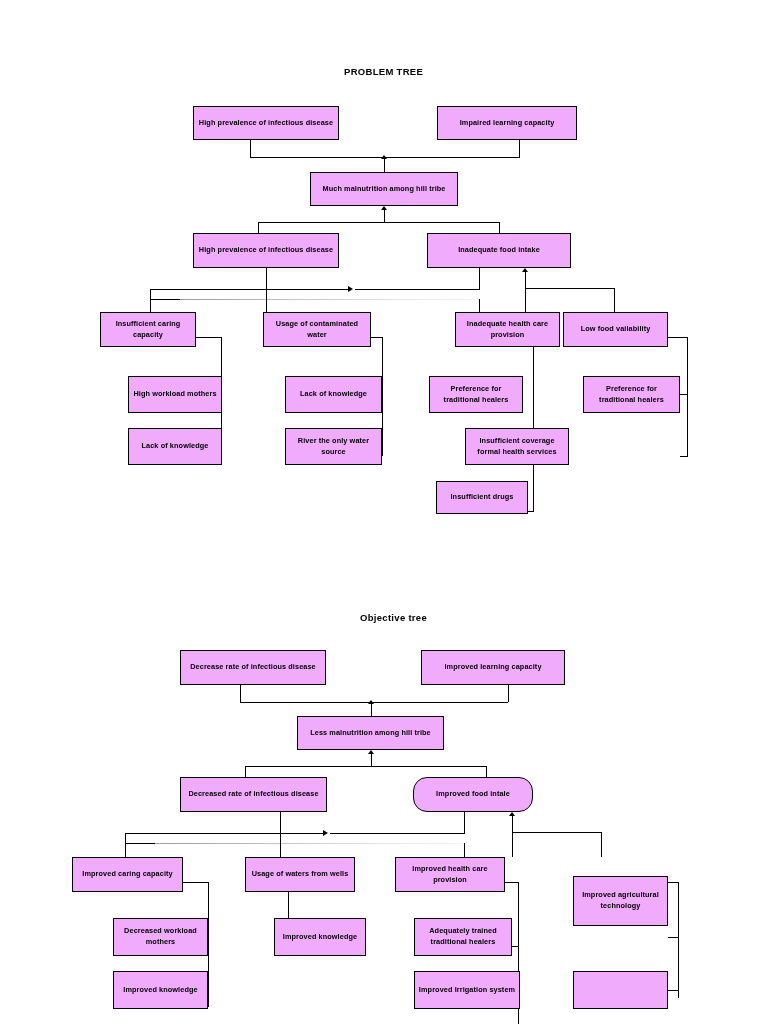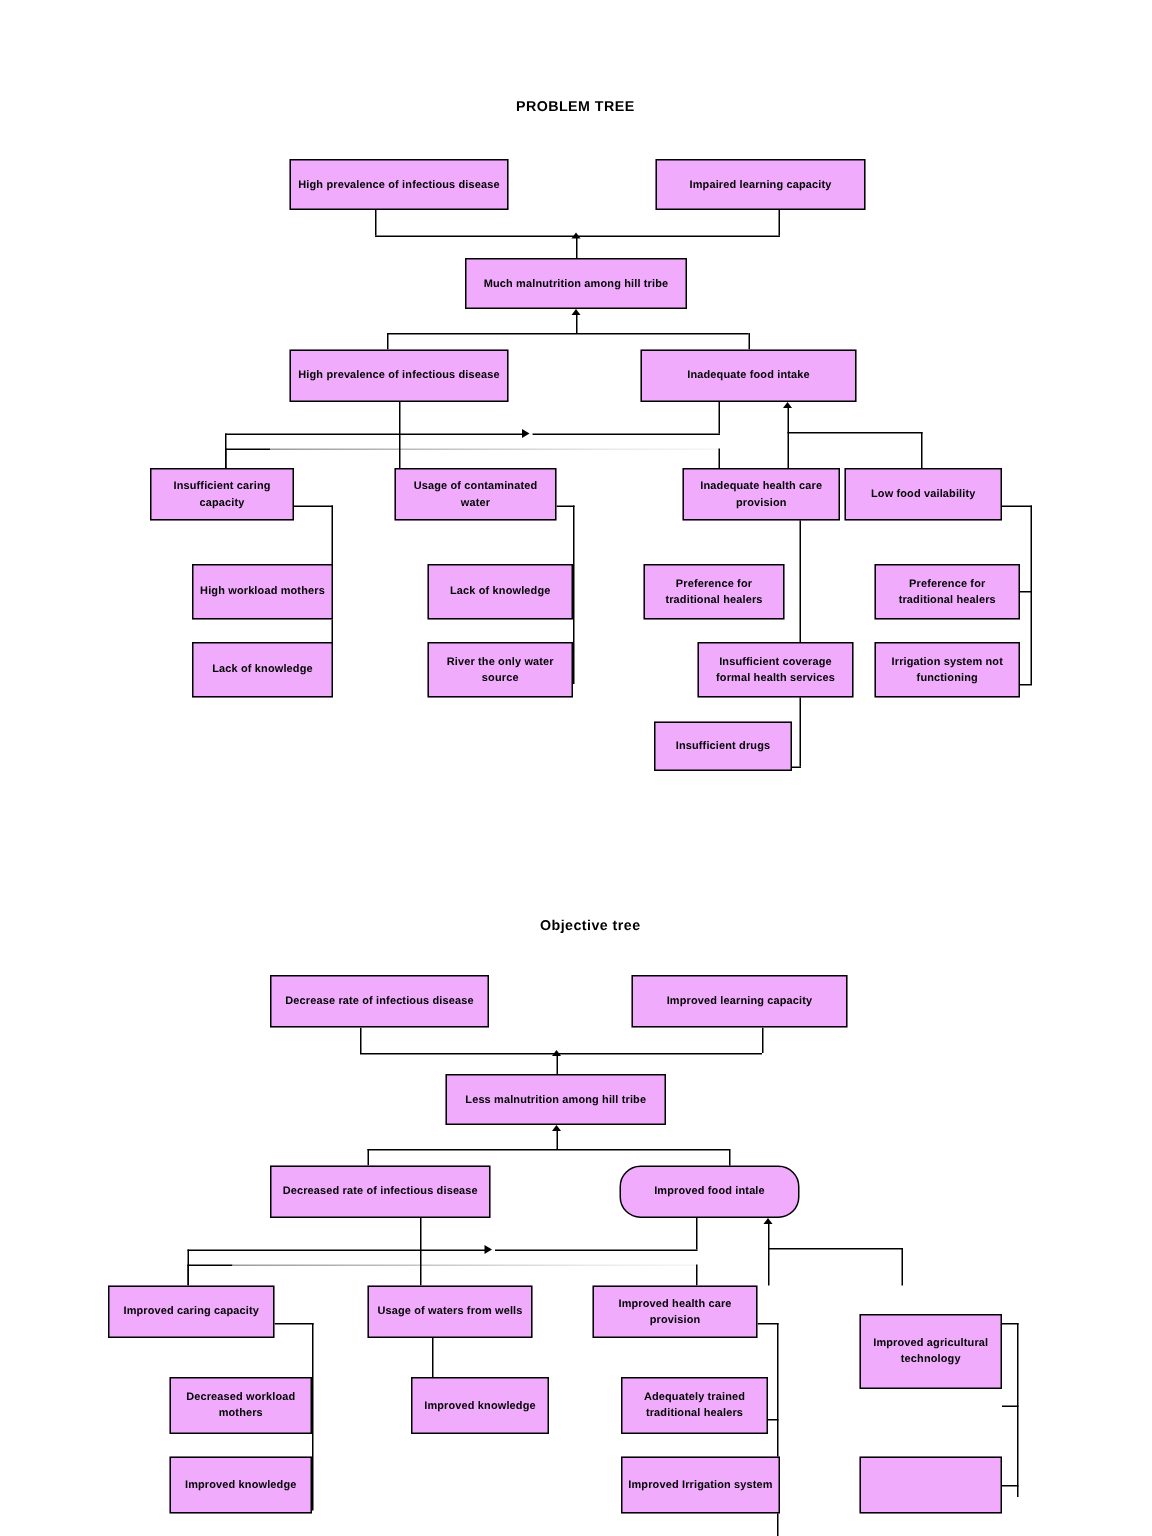--- a/index.html
+++ b/index.html
@@ -178,23 +178,20 @@
   </div>
   <div class="node" style="left:436px; top:481px; width:92px; height:33px;">
     <span>Insufficient drugs</span>
   </div>
 
   <div class="ln lnh" style="left:668px; top:337px; width:20px;"></div>
   <div class="ln lnv" style="left:687px; top:337px; height:119px;"></div>
   <div class="node" style="left:583px; top:376px; width:97px; height:37px;">
     <span>Preference for traditional healers</span>
   </div>
-  <div class="node" style="left:583px; top:428px; width:97px; height:37px;">
-    <span>Irrigation system not functioning</span>
-  </div>
   <div class="ln lnh" style="left:680px; top:394px; width:8px;"></div>
   <div class="ln lnh" style="left:680px; top:456px; width:8px;"></div>
 
   <div class="tree-title" style="left:360px; top:612px;">Objective tree</div>
 
   <div class="node" style="left:180px; top:650px; width:146px; height:35px;text-align:right;">
     <span>Decrease rate of infectious disease</span>
   </div>
   <div class="node" style="left:421px; top:650px; width:144px; height:35px;">
     <span>Improved learning capacity</span>

